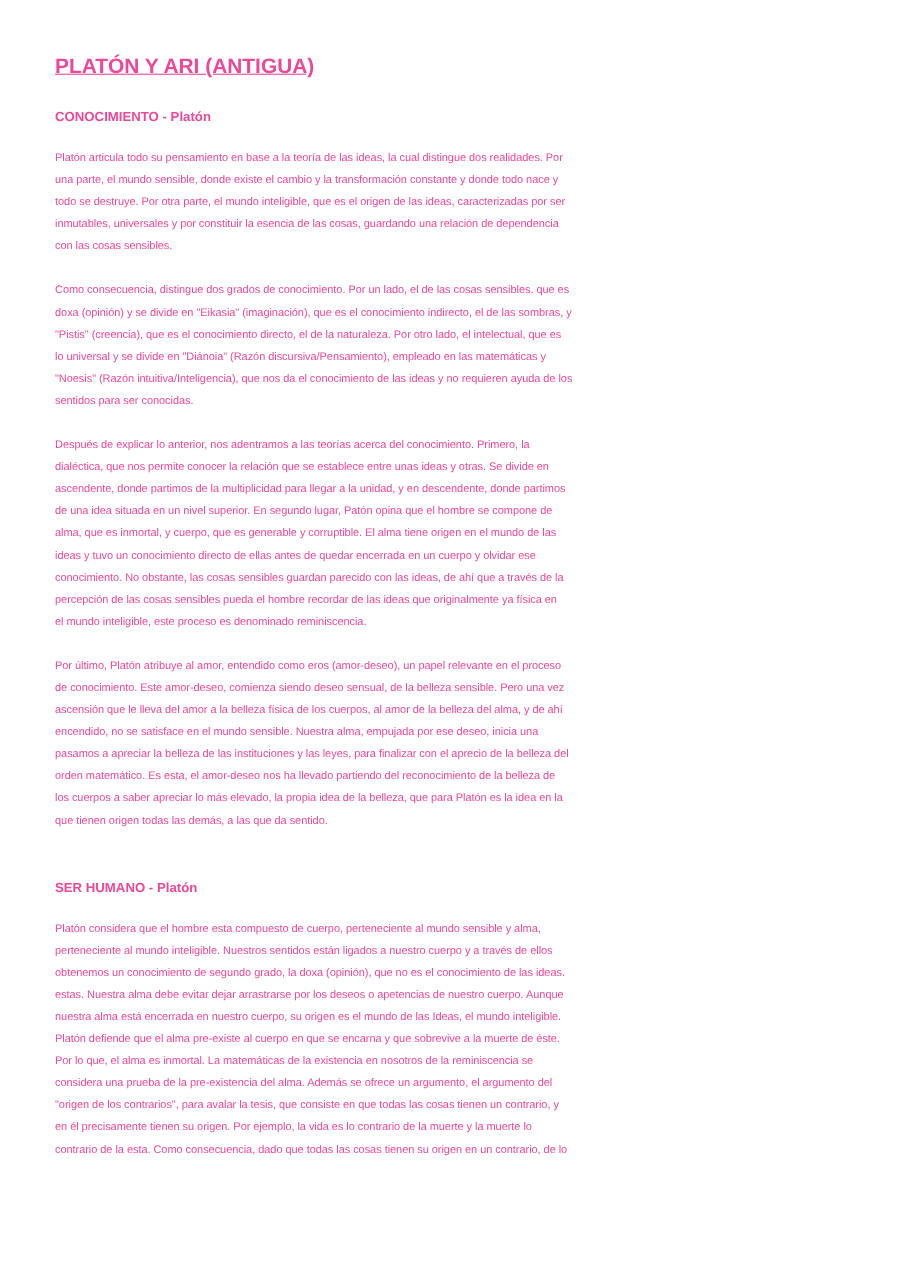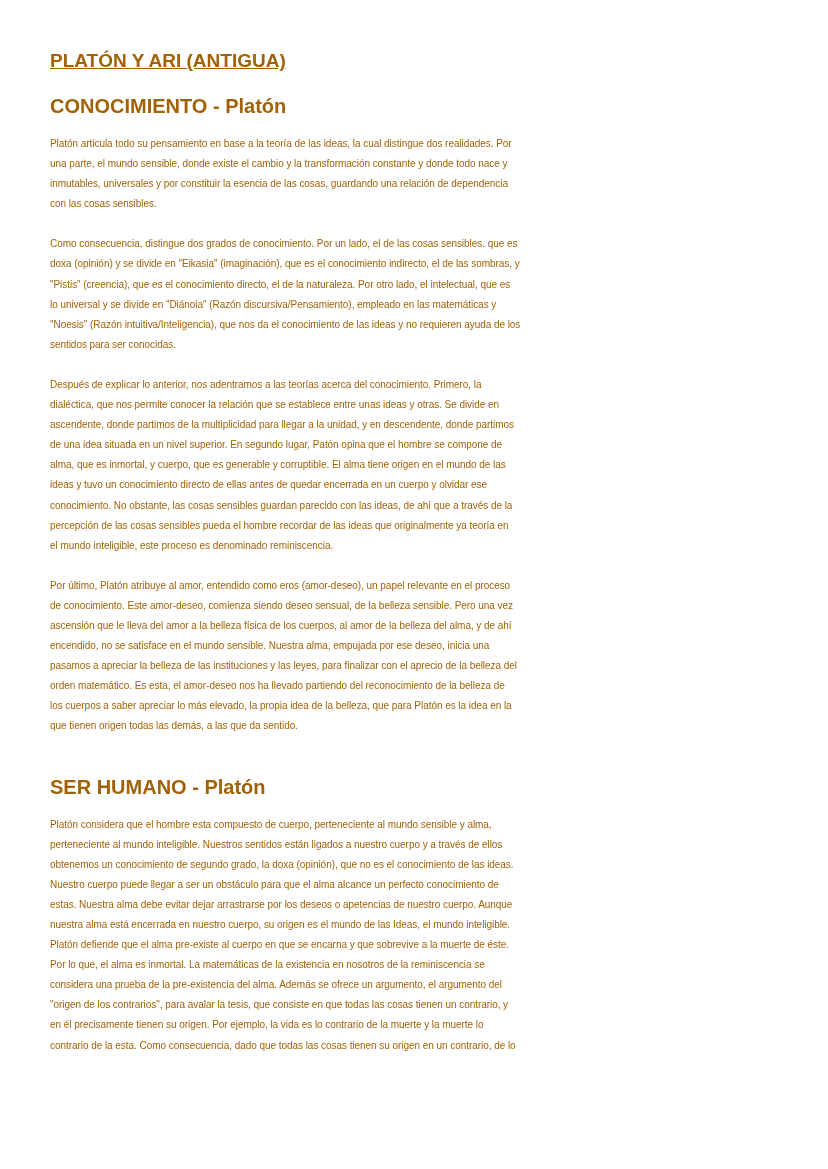--- a/index.html
+++ b/index.html
@@ -1,45 +1,46 @@
 <!DOCTYPE html>
 <html><head>
 <meta charset="utf-8">
 <style>
   html, body { margin: 0; padding: 0; background: #ffffff; }
   body { width: 828px; height: 1169px; overflow: hidden; position: relative; }
   .page {
     position: absolute; left: 50px; top: 48px; width: 740px;
-    font-family: "Liberation Sans", sans-serif; color: #a16207;
+    font-family: "Liberation Sans", sans-serif; color: #ec4899;
   }
   .doc-title {
     font-size: 19px; font-weight: bold; text-decoration: underline;
     margin: 0 0 22px 0; line-height: 26px; letter-spacing: 0px;
   }
   .section-heading {
-    font-size: 20px; font-weight: bold; margin: 0 0 18px 0; line-height: 20px;
+    font-size: 12px; font-weight: bold; margin: 0 0 18px 0; line-height: 20px;
   }
   .para {
     font-size: 10px; line-height: 20.1px; margin: 0 0 20px 0; letter-spacing: -0.05px;
   }
   .para .line { display: block; white-space: nowrap; }
   .gap-section { height: 20px; }
 </style>
 </head>
 <body>
 
 <div class="page">
   <h1 class="doc-title">PLATÓN Y ARI (ANTIGUA)</h1>
 
   <section>
     <h2 class="section-heading">CONOCIMIENTO - Platón</h2>
 
     <p class="para">
       <span class="line">Platón articula todo su pensamiento en base a la teoría de las ideas, la cual distingue dos realidades. Por</span>
       <span class="line">una parte, el mundo sensible, donde existe el cambio y la transformación constante y donde todo nace y</span>
+      <span class="line">todo se destruye. Por otra parte, el mundo inteligible, que es el origen de las ideas, caracterizadas por ser</span>
       <span class="line">inmutables, universales y por constituir la esencia de las cosas, guardando una relación de dependencia</span>
       <span class="line">con las cosas sensibles.</span>
     </p>
 
     <p class="para">
       <span class="line">Como consecuencia, distingue dos grados de conocimiento. Por un lado, el de las cosas sensibles. que es</span>
       <span class="line">doxa (opinión) y se divide en "Eikasia" (imaginación), que es el conocimiento indirecto, el de las sombras, y</span>
       <span class="line">"Pistis" (creencia), que es el conocimiento directo, el de la naturaleza. Por otro lado, el intelectual, que es</span>
       <span class="line">lo universal y se divide en "Diánoia" (Razón discursiva/Pensamiento), empleado en las matemáticas y</span>
       <span class="line">"Noesis" (Razón intuitiva/Inteligencia), que nos da el conocimiento de las ideas y no requieren ayuda de los</span>
@@ -47,21 +48,21 @@
     </p>
 
     <p class="para">
       <span class="line">Después de explicar lo anterior, nos adentramos a las teorías acerca del conocimiento. Primero, la</span>
       <span class="line">dialéctica, que nos permite conocer la relación que se establece entre unas ideas y otras. Se divide en</span>
       <span class="line">ascendente, donde partimos de la multiplicidad para llegar a la unidad, y en descendente, donde partimos</span>
       <span class="line">de una idea situada en un nivel superior. En segundo lugar, Patón opina que el hombre se compone de</span>
       <span class="line">alma, que es inmortal, y cuerpo, que es generable y corruptible. El alma tiene origen en el mundo de las</span>
       <span class="line">ideas y tuvo un conocimiento directo de ellas antes de quedar encerrada en un cuerpo y olvidar ese</span>
       <span class="line">conocimiento. No obstante, las cosas sensibles guardan parecido con las ideas, de ahí que a través de la</span>
-      <span class="line">percepción de las cosas sensibles pueda el hombre recordar de las ideas que originalmente ya teoría en</span>
+      <span class="line">percepción de las cosas sensibles pueda el hombre recordar de las ideas que originalmente ya física en</span>
       <span class="line">el mundo inteligible, este proceso es denominado reminiscencia.</span>
     </p>
 
     <p class="para">
       <span class="line">Por último, Platón atribuye al amor, entendido como eros (amor-deseo), un papel relevante en el proceso</span>
       <span class="line">de conocimiento. Este amor-deseo, comienza siendo deseo sensual, de la belleza sensible. Pero una vez</span>
       <span class="line">ascensión que le lleva del amor a la belleza física de los cuerpos, al amor de la belleza del alma, y de ahí</span>
       <span class="line">encendido, no se satisface en el mundo sensible. Nuestra alma, empujada por ese deseo, inicia una</span>
       <span class="line">pasamos a apreciar la belleza de las instituciones y las leyes, para finalizar con el aprecio de la belleza del</span>
       <span class="line">orden matemático. Es esta, el amor-deseo nos ha llevado partiendo del reconocimiento de la belleza de</span>
@@ -72,21 +73,20 @@
 
   <div class="gap-section"></div>
 
   <section>
     <h2 class="section-heading">SER HUMANO - Platón</h2>
 
     <p class="para">
       <span class="line">Platón considera que el hombre esta compuesto de cuerpo, perteneciente al mundo sensible y alma,</span>
       <span class="line">perteneciente al mundo inteligible. Nuestros sentidos están ligados a nuestro cuerpo y a través de ellos</span>
       <span class="line">obtenemos un conocimiento de segundo grado, la doxa (opinión), que no es el conocimiento de las ideas.</span>
-      <span class="line">Nuestro cuerpo puede llegar a ser un obstáculo para que el alma alcance un perfecto conocimiento de</span>
       <span class="line">estas. Nuestra alma debe evitar dejar arrastrarse por los deseos o apetencias de nuestro cuerpo. Aunque</span>
       <span class="line">nuestra alma está encerrada en nuestro cuerpo, su origen es el mundo de las Ideas, el mundo inteligible.</span>
       <span class="line">Platón defiende que el alma pre-existe al cuerpo en que se encarna y que sobrevive a la muerte de éste.</span>
       <span class="line">Por lo que, el alma es inmortal. La matemáticas de la existencia en nosotros de la reminiscencia se</span>
       <span class="line">considera una prueba de la pre-existencia del alma. Además se ofrece un argumento, el argumento del</span>
       <span class="line">"origen de los contrarios", para avalar la tesis, que consiste en que todas las cosas tienen un contrario, y</span>
       <span class="line">en él precisamente tienen su origen. Por ejemplo, la vida es lo contrario de la muerte y la muerte lo</span>
       <span class="line">contrario de la esta. Como consecuencia, dado que todas las cosas tienen su origen en un contrario, de lo</span>
     </p>
   </section>

